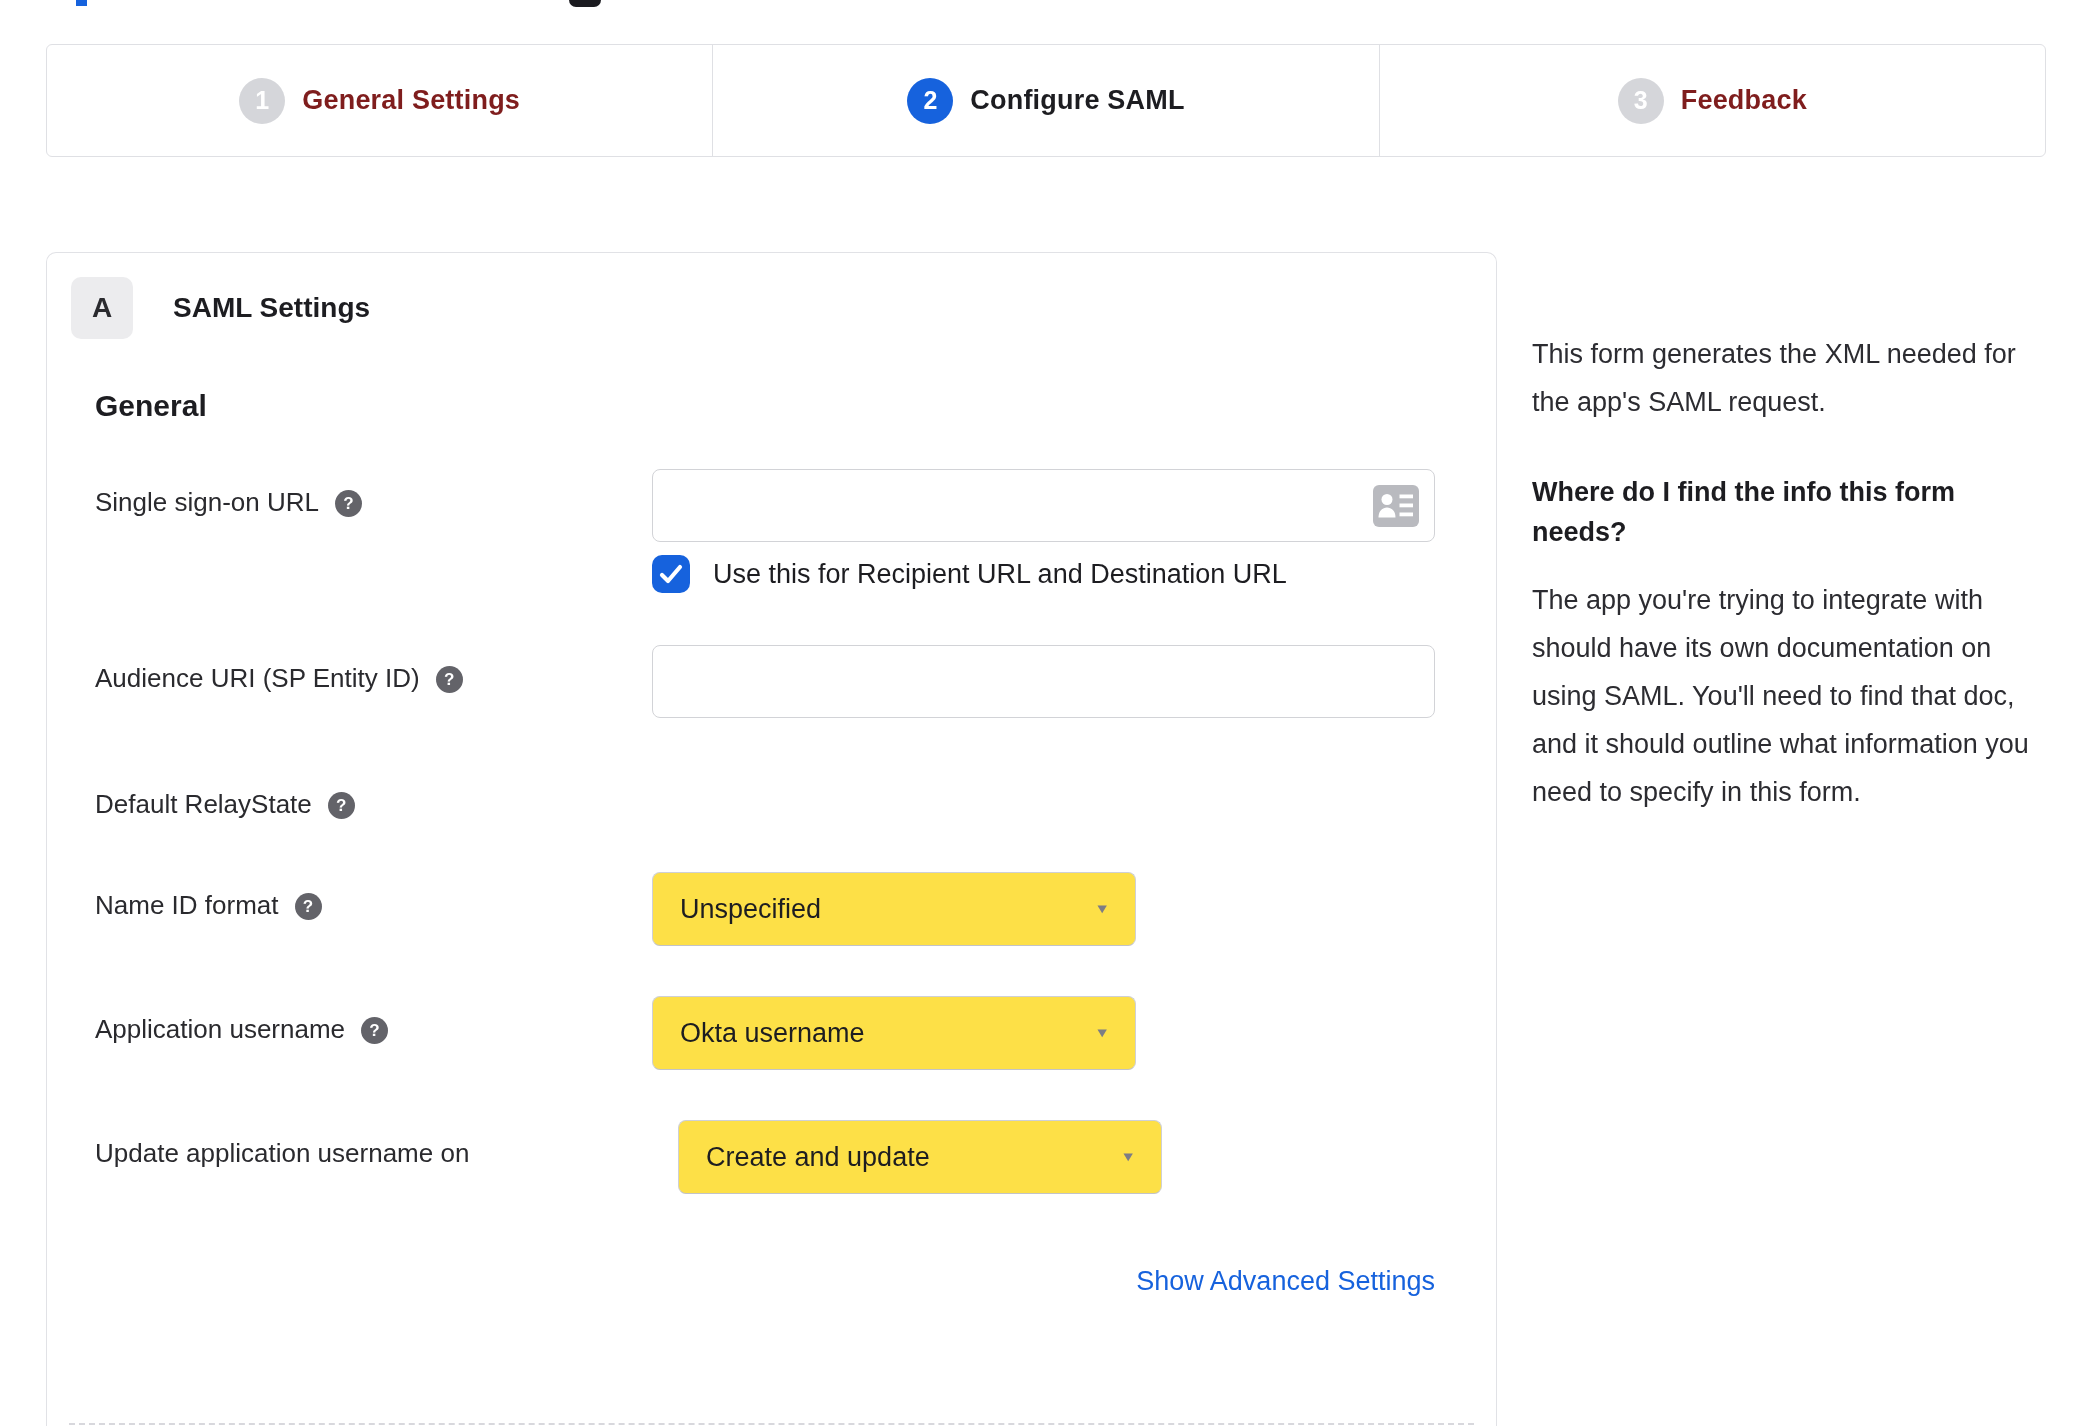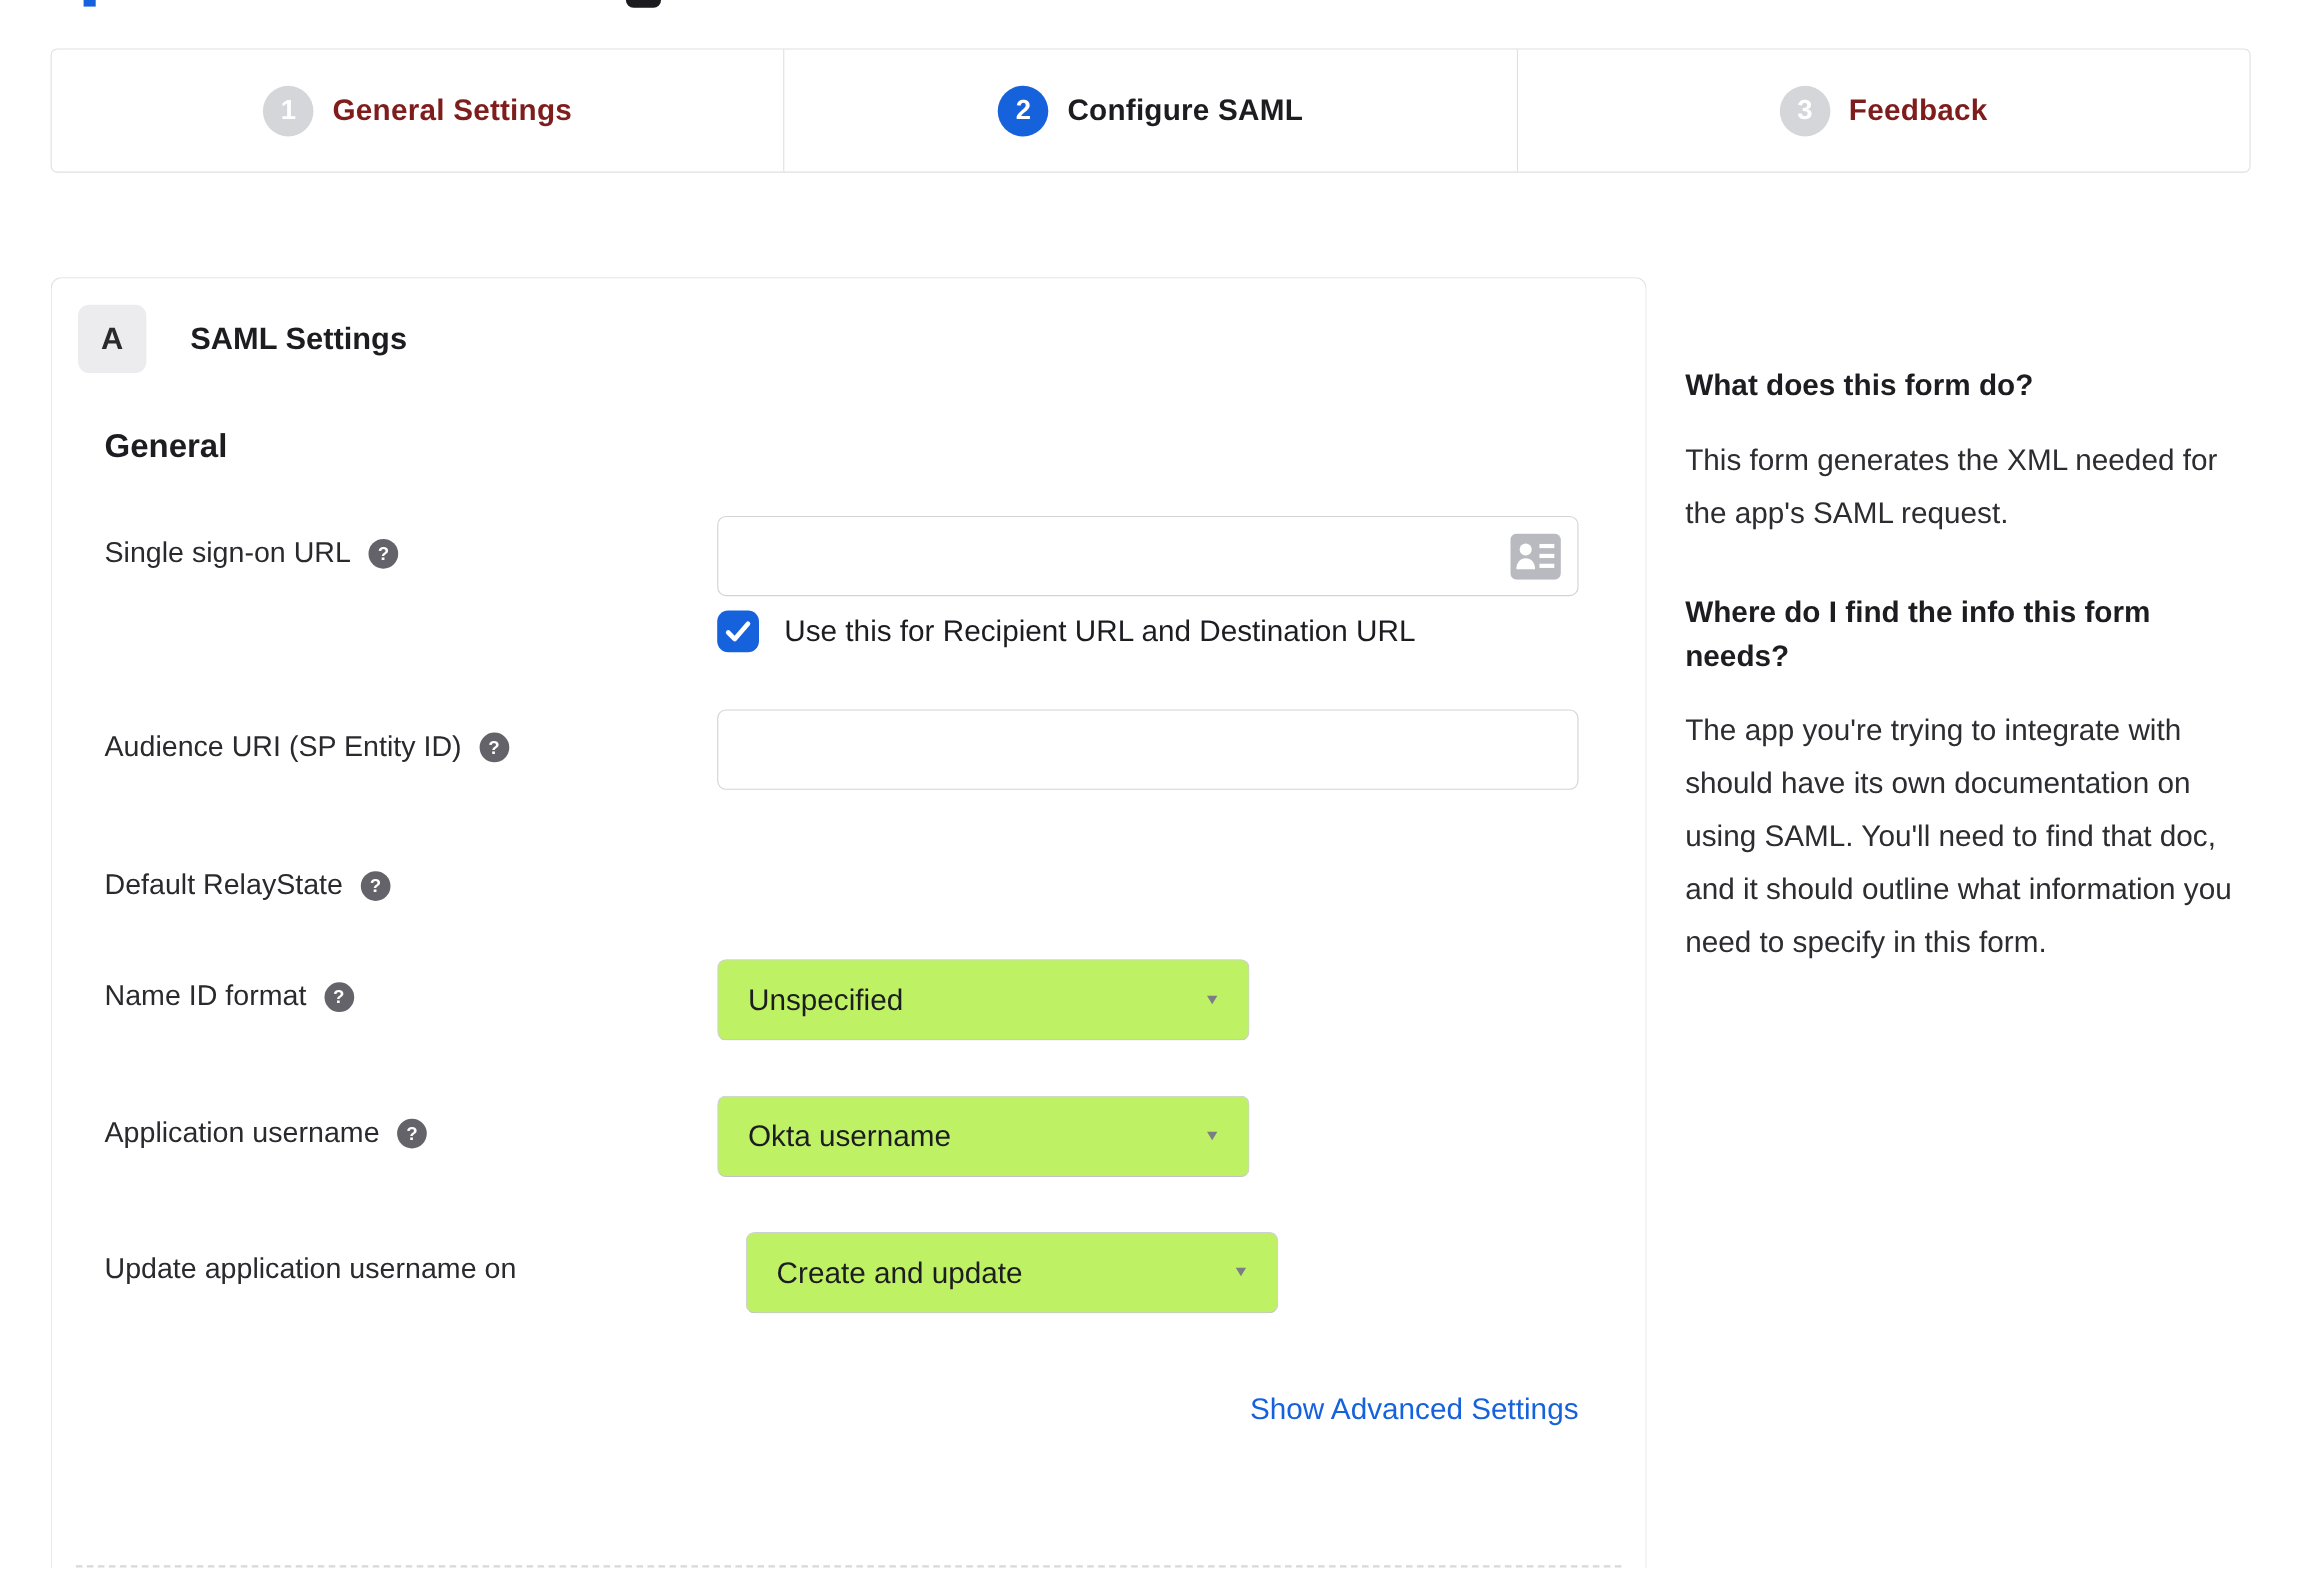--- a/index.html
+++ b/index.html
@@ -115,21 +115,21 @@
   }
   .checkbox-label { margin-left: 23px; font-size: 27px; color: #1d1d21; }
 
   .helper-text {
     margin-top: 12px; font-size: 26px; color: #75757d;
   }
 
   .select {
     position: relative; width: 484px; height: 74px;
     border: 1px solid #cfd0d5; border-bottom-color: #c2c3c8;
-    border-radius: 8px; background: #bef264;
+    border-radius: 8px; background: #fde047;
     display: flex; align-items: center; cursor: pointer;
   }
   .select-value { margin-left: 27px; font-size: 27px; color: #1d1d21; }
   .select-caret {
     position: absolute; right: 25px; top: 50%; transform: translateY(-50%) scaleY(0.82);
     font-size: 16px; color: #7d7d85;
   }
 
   .row-sso      { margin-top: 46px; }
   .row-audience { margin-top: 52px; }
@@ -280,19 +280,18 @@
       <div class="advanced-row">
         <a class="advanced-link">Show Advanced Settings</a>
       </div>
 
     </div>
 
     <div class="card-dashed-bottom"></div>
   </div>
 
   <div class="sidebar">
-    <h3>What does this form do?</h3>
     <p>This form generates the XML needed for the app's SAML request.</p>
     <h3>Where do I find the info this form needs?</h3>
     <p>The app you're trying to integrate with should have its own documentation on using SAML. You'll need to find that doc, and it should outline what information you need to specify in this form.</p>
   </div>
 
 </div>
 
 </body></html>

